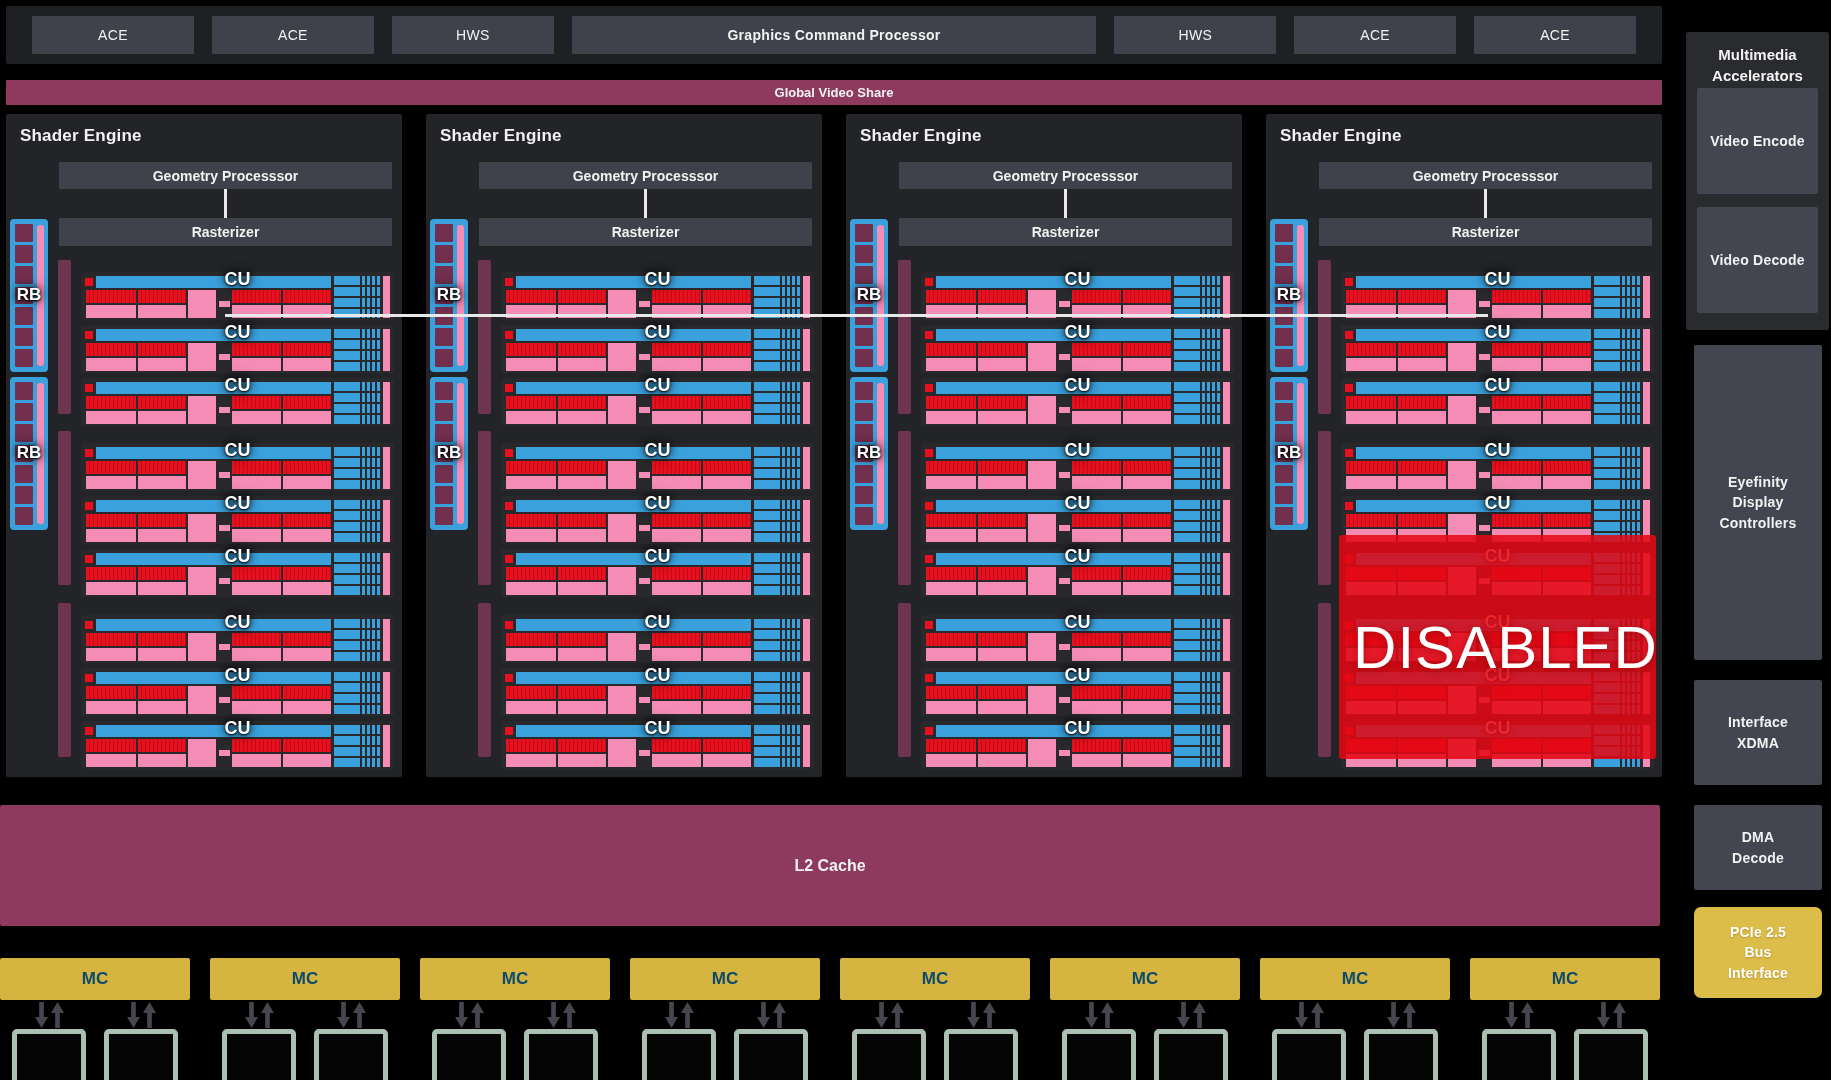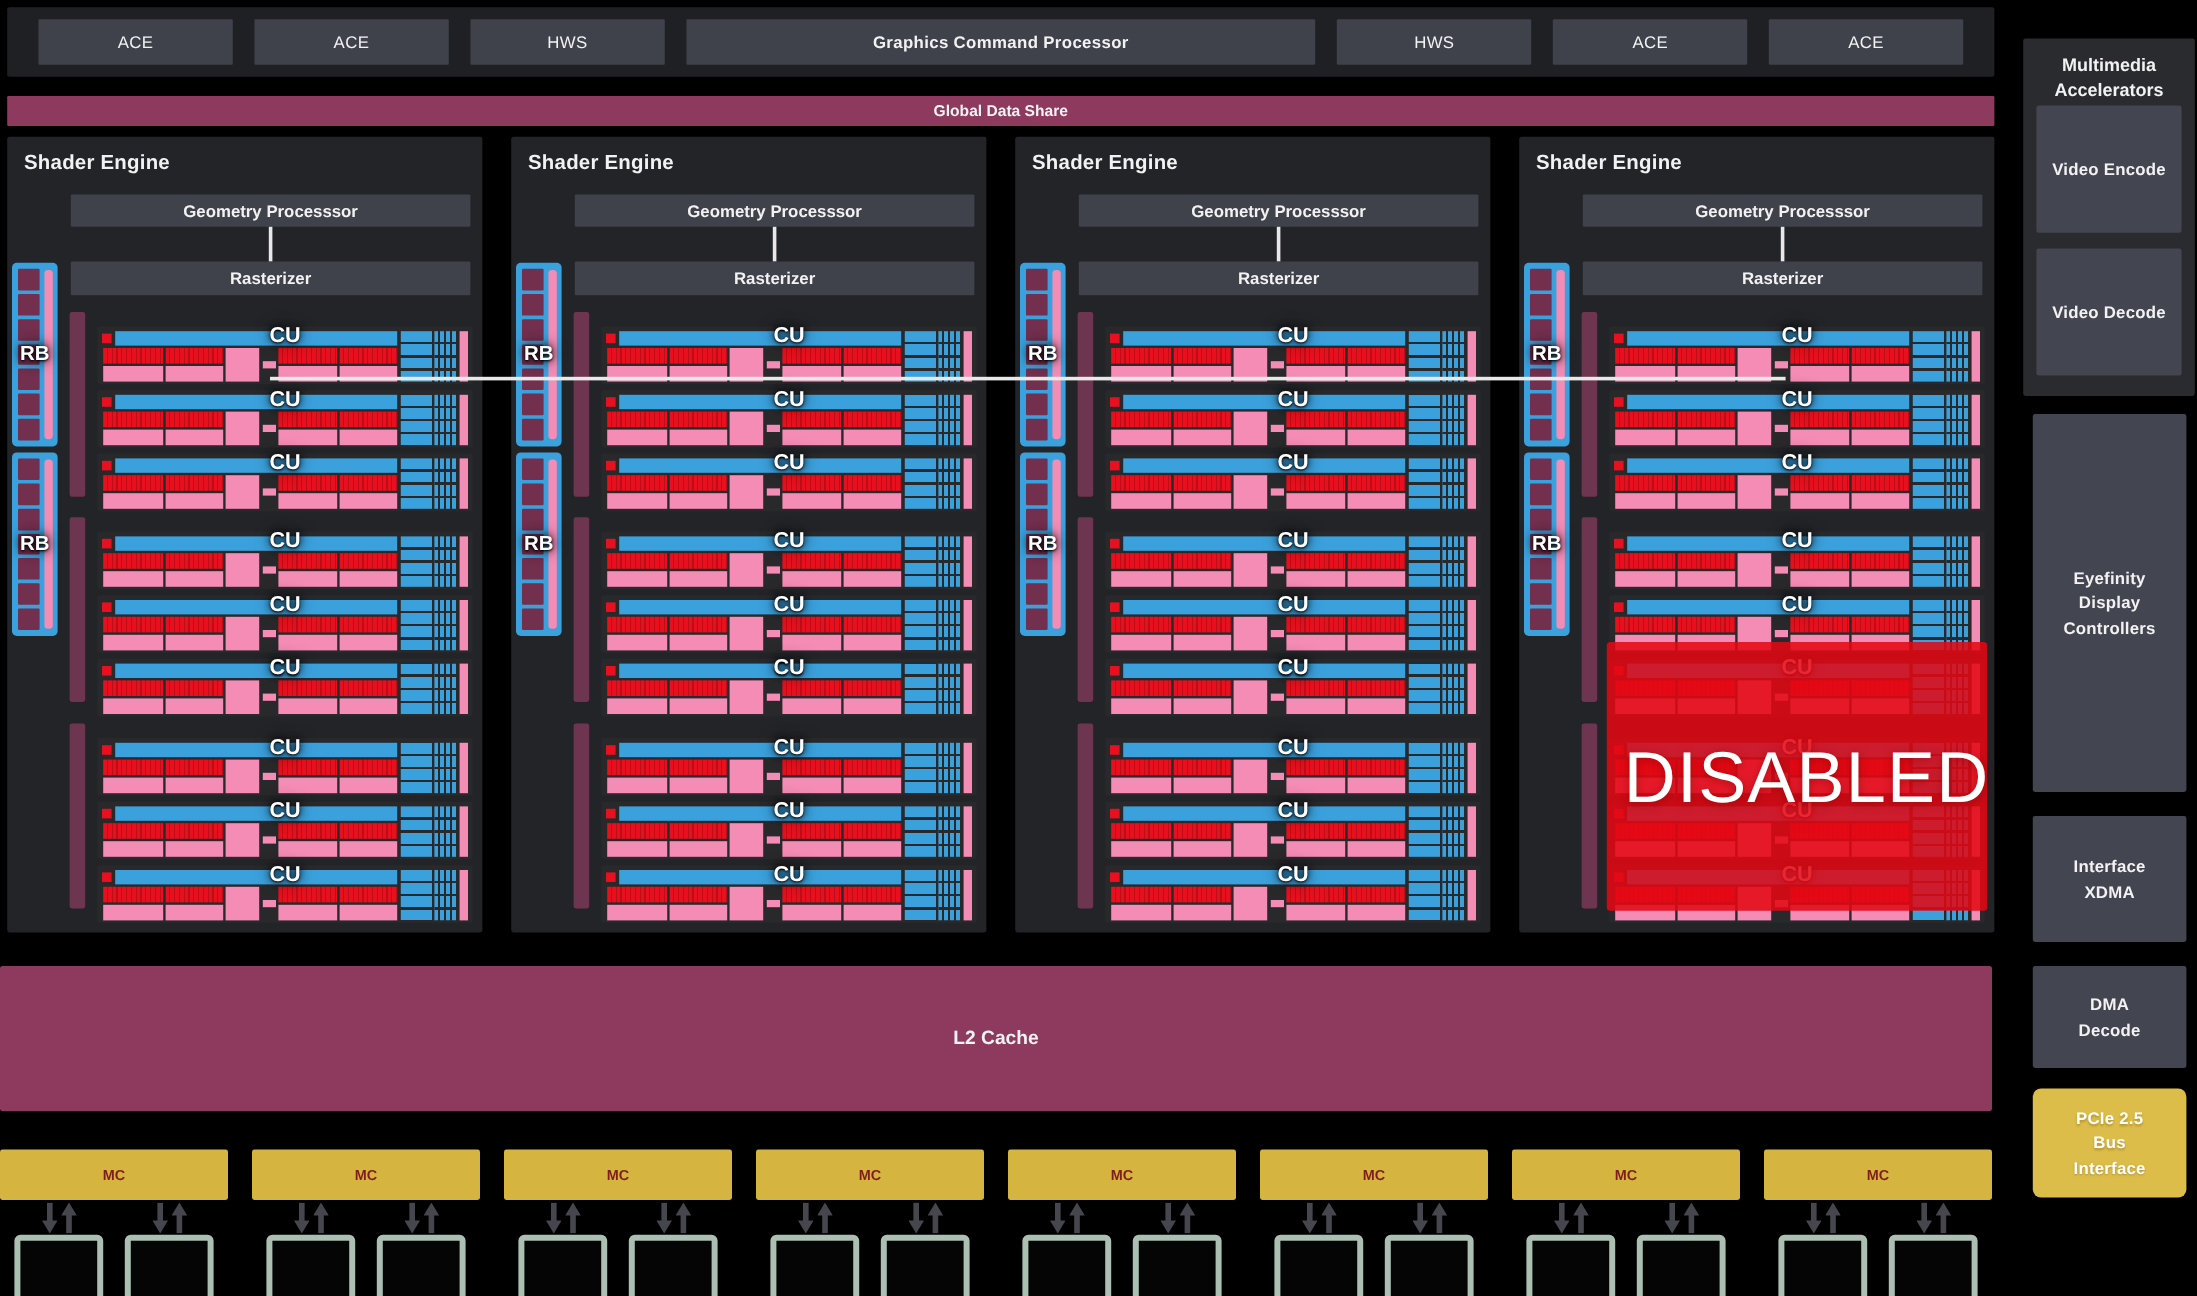--- a/index.html
+++ b/index.html
@@ -92,21 +92,21 @@
     display:flex;align-items:center;justify-content:center;padding-left:16px;}
   .disabled-label{font-size:60px;font-weight:400;color:#fff;letter-spacing:1px;
     text-shadow:0 2px 8px rgba(120,0,0,.5);}
 
   
   .l2-bar{left:0;top:805px;width:1660px;height:121px;background:var(--maroon);border-radius:2px;
     display:flex;align-items:center;justify-content:center;font-size:16px;font-weight:bold;}
   .memory{left:0;top:958px;width:1660px;height:122px;}
   .mc-unit{position:absolute;top:0;width:190px;height:122px;}
   .mc-bar{position:absolute;left:0;top:0;width:190px;height:42px;background:var(--yellow);border-radius:2px;
-    display:flex;align-items:center;justify-content:center;font-size:12px;font-weight:bold;color:#7f1d1d;}
+    display:flex;align-items:center;justify-content:center;font-size:17px;font-weight:bold;color:#0c4a6e;}
   .arrow-pair{position:absolute;top:44px;height:26px;display:flex;gap:3px;}
   .arrow{width:13px;height:26px;background:var(--arrow);}
   .arrow.down{clip-path:polygon(32% 0,68% 0,68% 58%,100% 58%,50% 100%,0 58%,32% 58%);}
   .arrow.up{clip-path:polygon(50% 0,100% 42%,68% 42%,68% 100%,32% 100%,32% 42%,0 42%);}
   .chip{position:absolute;top:71px;width:74px;height:62px;background:#050505;
     border:5px solid var(--chip-border);border-radius:5px;}
 
   
   .side-label{display:flex;align-items:center;justify-content:center;text-align:center;
     font-size:14px;font-weight:bold;line-height:1.45;letter-spacing:.2px;}
@@ -128,21 +128,21 @@
 <div class="abs top-bar">
   <div class="top-block">ACE</div>
   <div class="top-block">ACE</div>
   <div class="top-block">HWS</div>
   <div class="top-block wide">Graphics Command Processor</div>
   <div class="top-block">HWS</div>
   <div class="top-block">ACE</div>
   <div class="top-block">ACE</div>
 </div>
 
-<div class="abs gds-bar">Global Data Share</div>
+<div class="abs gds-bar">Global Video Share</div>
 
 <div class="abs engines">
   <div class="hline abs"></div>
   <div class="se-panel" style="left:0">
       <div class="se-title">Shader Engine</div>
       <div class="se-bar geom">Geometry Processsor</div>
       <div class="vdrop"></div>
       <div class="se-bar rast">Rasterizer</div>
       <div class="rb-block" style="top:105px">
         <div class="rb-col">

